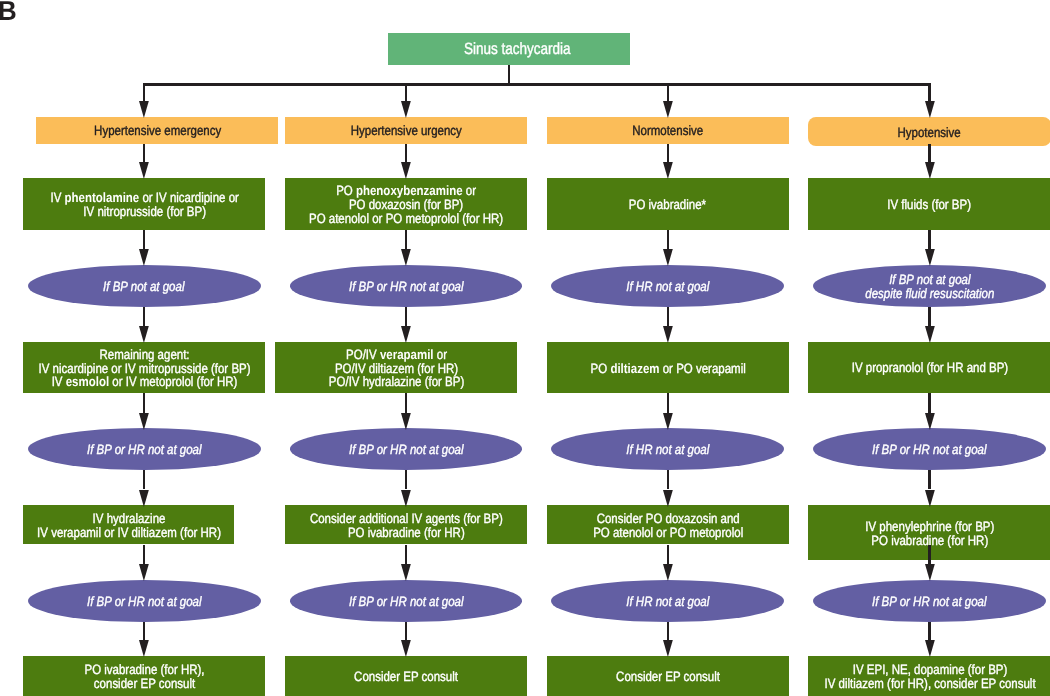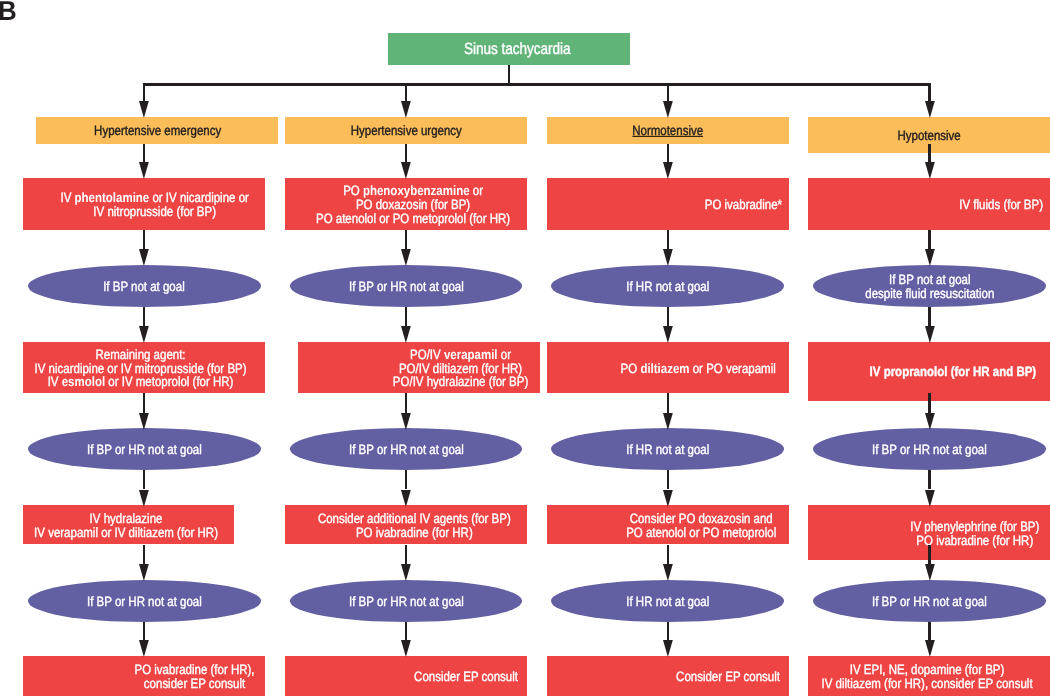--- a/index.html
+++ b/index.html
@@ -23,22 +23,22 @@
     transform:translateY(0.8px) scaleX(0.851) translateZ(0);white-space:nowrap;
   }
   .node .ln{display:block;white-space:nowrap;}
   .node .bd{font-weight:bold;-webkit-text-stroke:0px;}
   .node.rx .txt,.node.gate .txt,.node.root .txt{-webkit-text-stroke:0.40px #ffffff;}
   .node.cat .txt{-webkit-text-stroke:0.42px #231f20;}
   .node.root{background:#61b478;}
   .node.root .txt{font-size:16.3px;line-height:16px;transform:translateY(0.4px) scaleX(0.83) translateZ(0);}
   .node.cat{background:#fbbd59;}
   .node.cat .txt{color:#231f20;}
-  .node.rx{background:#ef4444;justify-content:flex-end;}
-  .node.gate{background:#635fa3;border-radius:50%;}
+  .node.rx{background:#4d7c0f;}
+  .node.gate{background:#635fa3;border-radius:50%;font-style:italic;}
 
   .conn{position:absolute;background:#231f20;}
   .arrowhead{position:absolute;display:block;overflow:visible;z-index:5;}
   .arrowhead polygon{fill:#231f20;}
 </style>
 </head>
 <body>
 
 <div id="stage">
   <div class="panel-label">B</div>
@@ -152,21 +152,21 @@
     </svg>
     <div class="node gate" style="left: 289.6px; top: 264.9px; width: 232.9px; height: 41.8px;">
       <div class="txt">
         <div class="ln"><span>If BP or HR not at goal</span></div>
       </div>
     </div>
     <div class="conn" style="left: 404.85px; top: 306.7px; width: 2.4px; height: 19.2px;"></div>
     <svg class="arrowhead" width="9.8" height="17" viewBox="0 0 9.8 17" style="left: 401.15px; top: 325.9px;">
       <polygon points="0,0 9.8,0 4.9,17"></polygon>
     </svg>
-    <div class="node rx" style="left: 298px; top: 341.5px; width: 242.3px; height: 51.9px;">
+    <div class="node rx" style="left: 275px; top: 341.5px; width: 242.3px; height: 51.9px;">
       <div class="txt">
         <div class="ln"><span>PO/IV </span><span class="bd">verapamil</span><span> or</span></div>
         <div class="ln"><span>PO/IV diltiazem (for HR)</span></div>
         <div class="ln"><span>PO/IV hydralazine (for BP)</span></div>
       </div>
     </div>
     <div class="conn" style="left: 404.85px; top: 393.4px; width: 2.4px; height: 19.4px;"></div>
     <svg class="arrowhead" width="9.8" height="17" viewBox="0 0 9.8 17" style="left: 401.15px; top: 412.8px;">
       <polygon points="0,0 9.8,0 4.9,17"></polygon>
     </svg>
@@ -200,21 +200,21 @@
     </svg>
     <div class="node rx" style="left: 284.9px; top: 656px; width: 242.3px; height: 40px;">
       <div class="txt">
         <div class="ln"><span>Consider EP consult</span></div>
       </div>
     </div>
     <div class="conn" style="left: 666.65px; top: 83.4px; width: 2.4px; height: 18px;"></div>
     <svg class="arrowhead" width="9.8" height="17" viewBox="0 0 9.8 17" style="left: 662.95px; top: 101.4px;">
       <polygon points="0,0 9.8,0 4.9,17"></polygon>
     </svg>
-    <div class="node cat" style="left: 546.7px; top: 117px; width: 242.3px; height: 26.5px; text-decoration: underline;">
+    <div class="node cat" style="left: 546.7px; top: 117px; width: 242.3px; height: 26.5px;">
       <div class="txt">
         <div class="ln"><span>Normotensive</span></div>
       </div>
     </div>
     <div class="conn" style="left: 666.65px; top: 143.5px; width: 2.4px; height: 18.9px;"></div>
     <svg class="arrowhead" width="9.8" height="17" viewBox="0 0 9.8 17" style="left: 662.95px; top: 162.4px;">
       <polygon points="0,0 9.8,0 4.9,17"></polygon>
     </svg>
     <div class="node rx" style="left: 546.7px; top: 178px; width: 242.3px; height: 51.6px;">
       <div class="txt">
@@ -273,21 +273,21 @@
     </svg>
     <div class="node rx" style="left: 546.7px; top: 656px; width: 242.3px; height: 40px;">
       <div class="txt">
         <div class="ln"><span>Consider EP consult</span></div>
       </div>
     </div>
     <div class="conn" style="left: 928.35px; top: 83.4px; width: 2.4px; height: 18px;"></div>
     <svg class="arrowhead" width="9.8" height="17" viewBox="0 0 9.8 17" style="left: 924.65px; top: 101.4px;">
       <polygon points="0,0 9.8,0 4.9,17"></polygon>
     </svg>
-    <div class="node cat" style="left: 808.4px; top: 117px; width: 242.3px; height: 36px;">
+    <div class="node cat" style="left: 808.4px; top: 117px; width: 242.3px; height: 29px; border-radius: 8px;">
       <div class="txt">
         <div class="ln"><span>Hypotensive</span></div>
       </div>
     </div>
     <div class="conn" style="left: 928.35px; top: 143.5px; width: 2.4px; height: 18.9px;"></div>
     <svg class="arrowhead" width="9.8" height="17" viewBox="0 0 9.8 17" style="left: 924.65px; top: 162.4px;">
       <polygon points="0,0 9.8,0 4.9,17"></polygon>
     </svg>
     <div class="node rx" style="left: 808.4px; top: 178px; width: 242.3px; height: 51.6px;">
       <div class="txt">
@@ -301,21 +301,21 @@
     <div class="node gate" style="left: 813.1px; top: 264.9px; width: 232.9px; height: 41.8px;">
       <div class="txt">
         <div class="ln"><span>If BP not at goal</span></div>
         <div class="ln"><span>despite fluid resuscitation</span></div>
       </div>
     </div>
     <div class="conn" style="left: 928.35px; top: 306.7px; width: 2.4px; height: 19.2px;"></div>
     <svg class="arrowhead" width="9.8" height="17" viewBox="0 0 9.8 17" style="left: 924.65px; top: 325.9px;">
       <polygon points="0,0 9.8,0 4.9,17"></polygon>
     </svg>
-    <div class="node rx" style="left: 808.4px; top: 341.5px; width: 242.3px; height: 59px; font-weight: bold;">
+    <div class="node rx" style="left: 808.4px; top: 341.5px; width: 242.3px; height: 51px;">
       <div class="txt">
         <div class="ln"><span>IV propranolol (for HR and BP)</span></div>
       </div>
     </div>
     <div class="conn" style="left: 928.35px; top: 393.4px; width: 2.4px; height: 19.4px;"></div>
     <svg class="arrowhead" width="9.8" height="17" viewBox="0 0 9.8 17" style="left: 924.65px; top: 412.8px;">
       <polygon points="0,0 9.8,0 4.9,17"></polygon>
     </svg>
     <div class="node gate" style="left: 813.1px; top: 428.4px; width: 232.9px; height: 41.8px;">
       <div class="txt">

